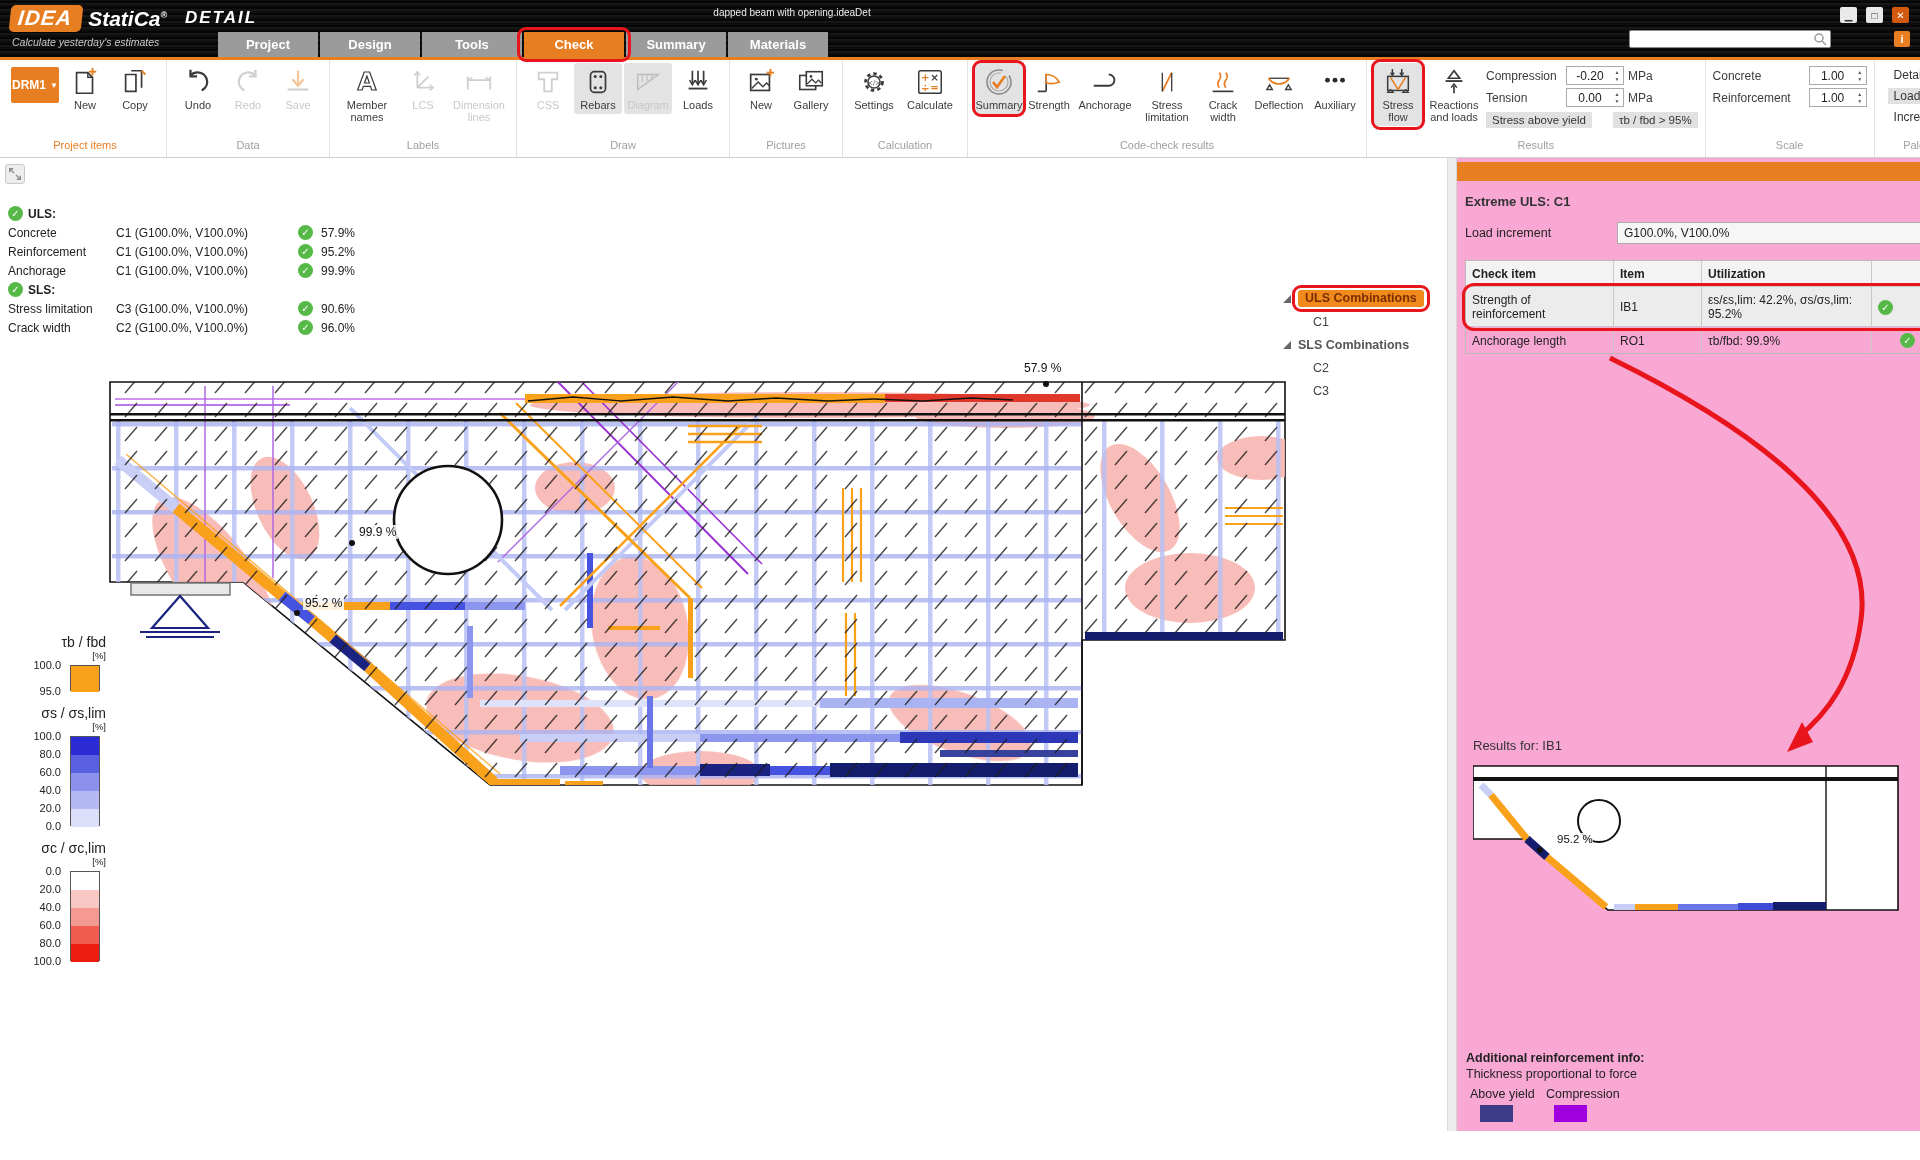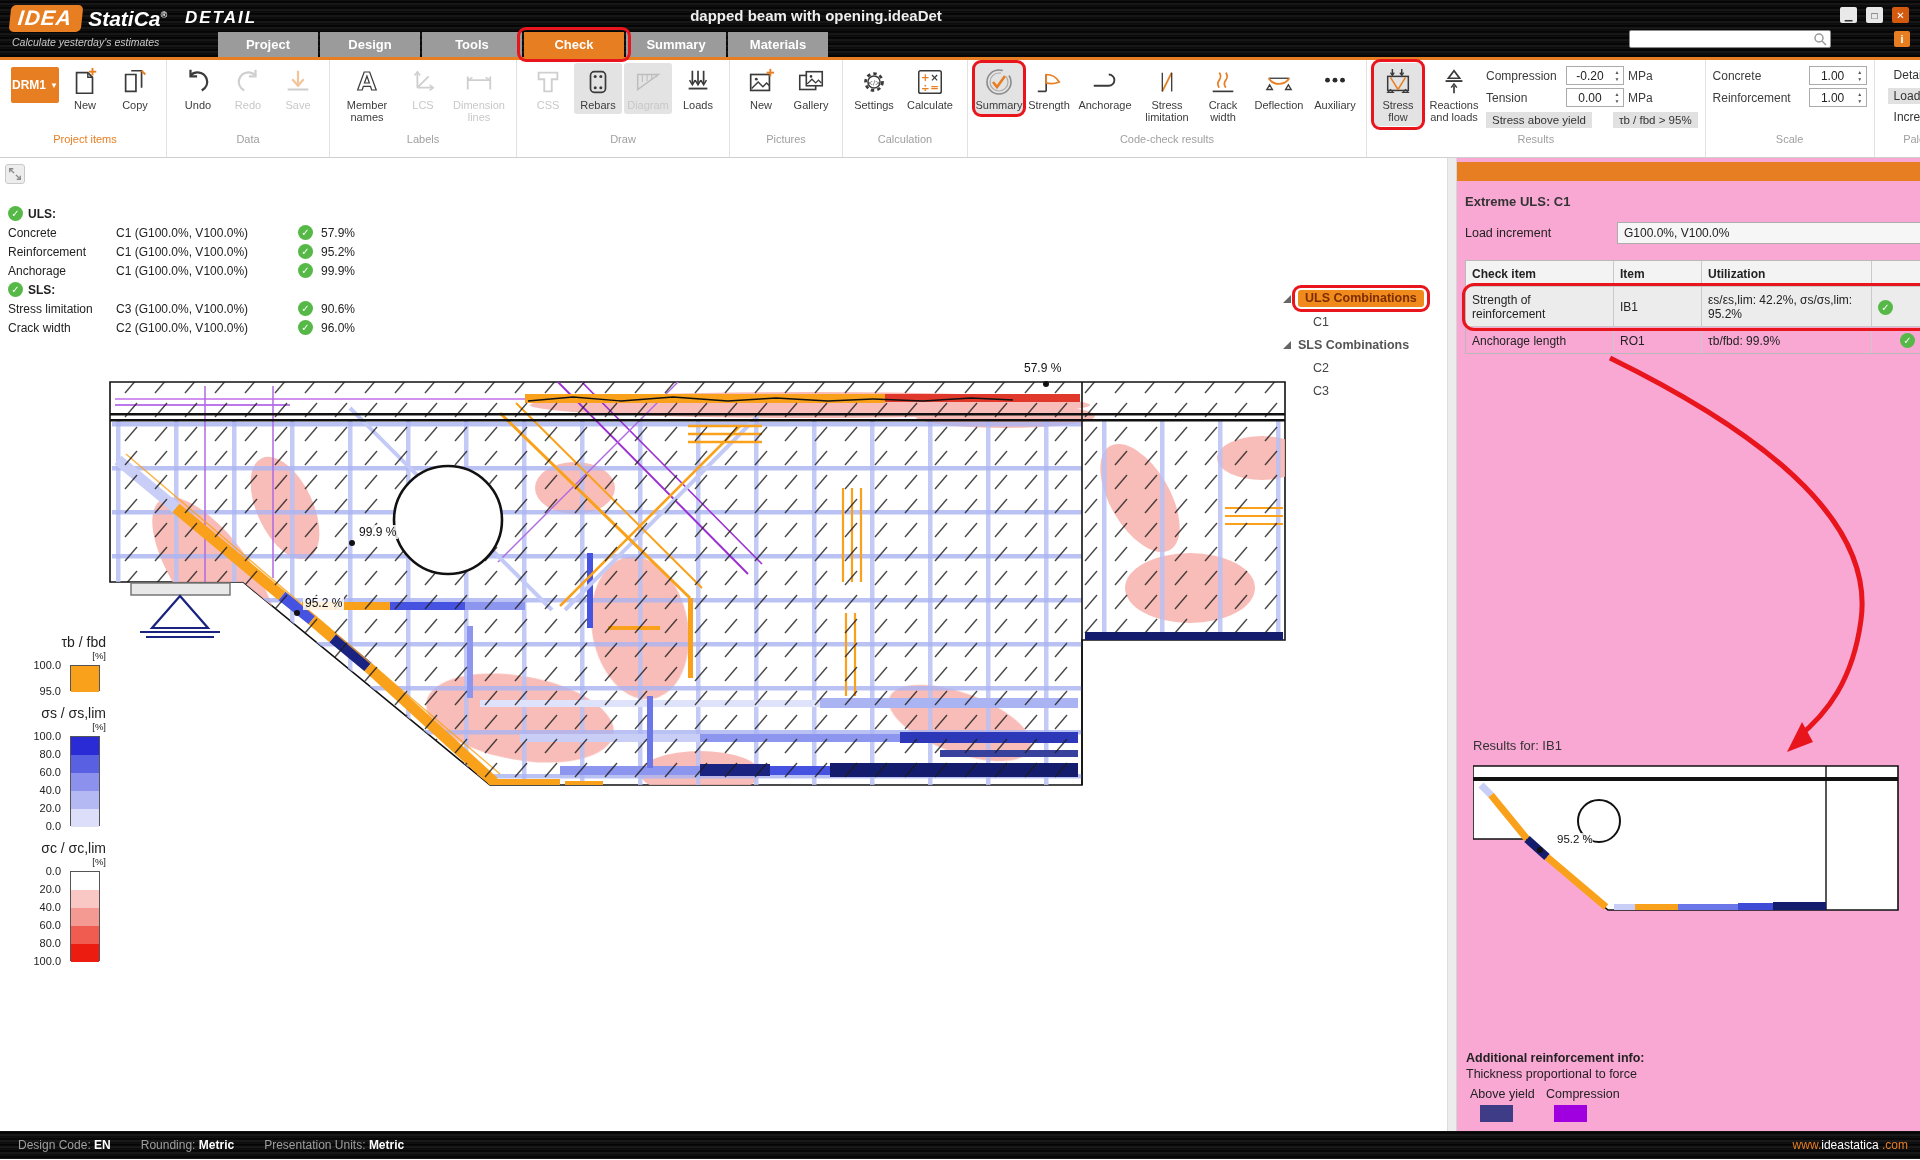--- a/index.html
+++ b/index.html
@@ -11,42 +11,42 @@
   .titlebar { height:57px; position:relative; flex:none;
     background:repeating-linear-gradient(180deg,#151515 0px,#000 2px,#1e1e1e 4px,#050505 6px); }
   .logo { position:absolute; left:10px; top:5px; display:flex; align-items:center; gap:6px; }
   .logo-idea { background:#E87E22; color:#fff; font-style:italic; font-weight:bold; font-size:21px;
     padding:1px 10px 2px 8px; border-radius:5px; transform:skewX(-6deg); letter-spacing:1px; }
   .logo-statica { color:#fff; font-style:italic; font-weight:bold; font-size:21px; }
   .logo-reg { color:#fff; font-size:9px; vertical-align:super; }
   .logo-product { position:absolute; left:185px; top:8px; color:#fff; font-style:italic; font-weight:bold;
     font-size:17px; letter-spacing:2px; }
   .tagline { position:absolute; left:12px; top:36px; color:#c9c9c9; font-style:italic; font-size:10.5px; }
-  .win-title { position:absolute; left:656px; top:7px; width:320px; text-align:center; color:#eee; font-size:15px;font-weight:bold; }
+  .win-title { position:absolute; left:632px; top:7px; width:320px; text-align:center; color:#eee; font-size:10px; }
   .win-btns { position:absolute; left:1840px; top:7px; display:flex; gap:9px; }
   .win-btn { width:17px; height:16px; border-radius:2px; background:#e9e9e9; color:#333; font-size:10px;
     display:flex; align-items:center; justify-content:center; font-weight:bold; cursor:default; }
   .win-btn.close { background:#D2590E; color:#fff; }
   .searchbox { position:absolute; left:1629px; top:30px; width:202px; height:18px; background:#fff;
     border:1px solid #8a8a8a; border-radius:2px; display:flex; align-items:center; }
   .searchbox input { flex:1; border:none; outline:none; font-size:11px; padding:0 4px; background:transparent; }
   .info-btn { position:absolute; left:1894px; top:31px; width:16px; height:16px; background:#E87E22; color:#fff;
     border-radius:2px; font-size:11px; font-weight:bold; display:flex; align-items:center; justify-content:center; }
   .tabs { position:absolute; left:218px; bottom:0; display:flex; gap:2px; }
   .tab { width:100px; height:25px; background:#9b9b9b; color:#fff; font-size:13px; font-weight:bold;
     display:flex; align-items:center; justify-content:center; cursor:default; }
   .tab.active { background:#E87E22; }
   .tab-wrap { position:relative; }
   .orange-bar { height:3px; background:#E87E22; flex:none; }
 
   
   .ribbon { height:98px; background:#fff; border-bottom:1px solid #cfcfcf; display:flex; padding-left:4px; flex:none; }
   .rgroup { position:relative; padding:3px 7px 15px 7px; border-right:1px solid #e2e2e2; display:flex;
     align-items:flex-start; gap:2px; }
-  .rgroup-label { position:absolute; bottom:12px; left:0; right:0; text-align:center; font-size:11px; color:#9f9f9f; white-space:nowrap; }
+  .rgroup-label { position:absolute; bottom:6px; left:0; right:0; text-align:center; font-size:11px; color:#9f9f9f; white-space:nowrap; }
   .rgroup-label.accent { color:#E87E22; }
   .btn { position:relative; display:flex; flex-direction:column; align-items:center; width:48px; padding:2px 1px;
     border-radius:3px; cursor:default; }
   .btn .ic { height:34px; display:flex; align-items:center; justify-content:center; }
   .btn .lbl { font-size:11px; color:#3c3c3c; text-align:center; line-height:1.08; margin-top:1px; }
   .btn.disabled .lbl { color:#c8c8c8; }
   .btn.toggled { background:#e3e3e3; }
   .btn.wide { width:60px; }
   .drm-btn { background:#E87E22; color:#fff; width:48px; height:36px; border-radius:2px; margin-top:4px;
     display:flex; align-items:center; justify-content:center; gap:4px; font-size:12px; font-weight:bold; }
@@ -860,19 +860,13 @@
         </div>
         <div class="rp-swatches">
           <span class="sw sw1" style="background: rgb(63, 60, 135);"></span>
           <span class="sw sw2" style="background: rgb(160, 0, 224);"></span>
         </div>
       </div>
       <div class="rp-scroll"></div>
     </aside>
   </div>
 
-  <footer class="statusbar">
-    <span class="sb-item"><span>Design Code:</span> <b>EN</b></span>
-    <span class="sb-item"><span>Rounding:</span> <b>Metric</b></span>
-    <span class="sb-item"><span>Presentation Units:</span> <b>Metric</b></span>
-    <span class="sb-site"><span class="o">www.</span><span class="w">ideastatica</span> <span class="o">.com</span></span>
-  </footer>
 </div>
 
 </body></html>

